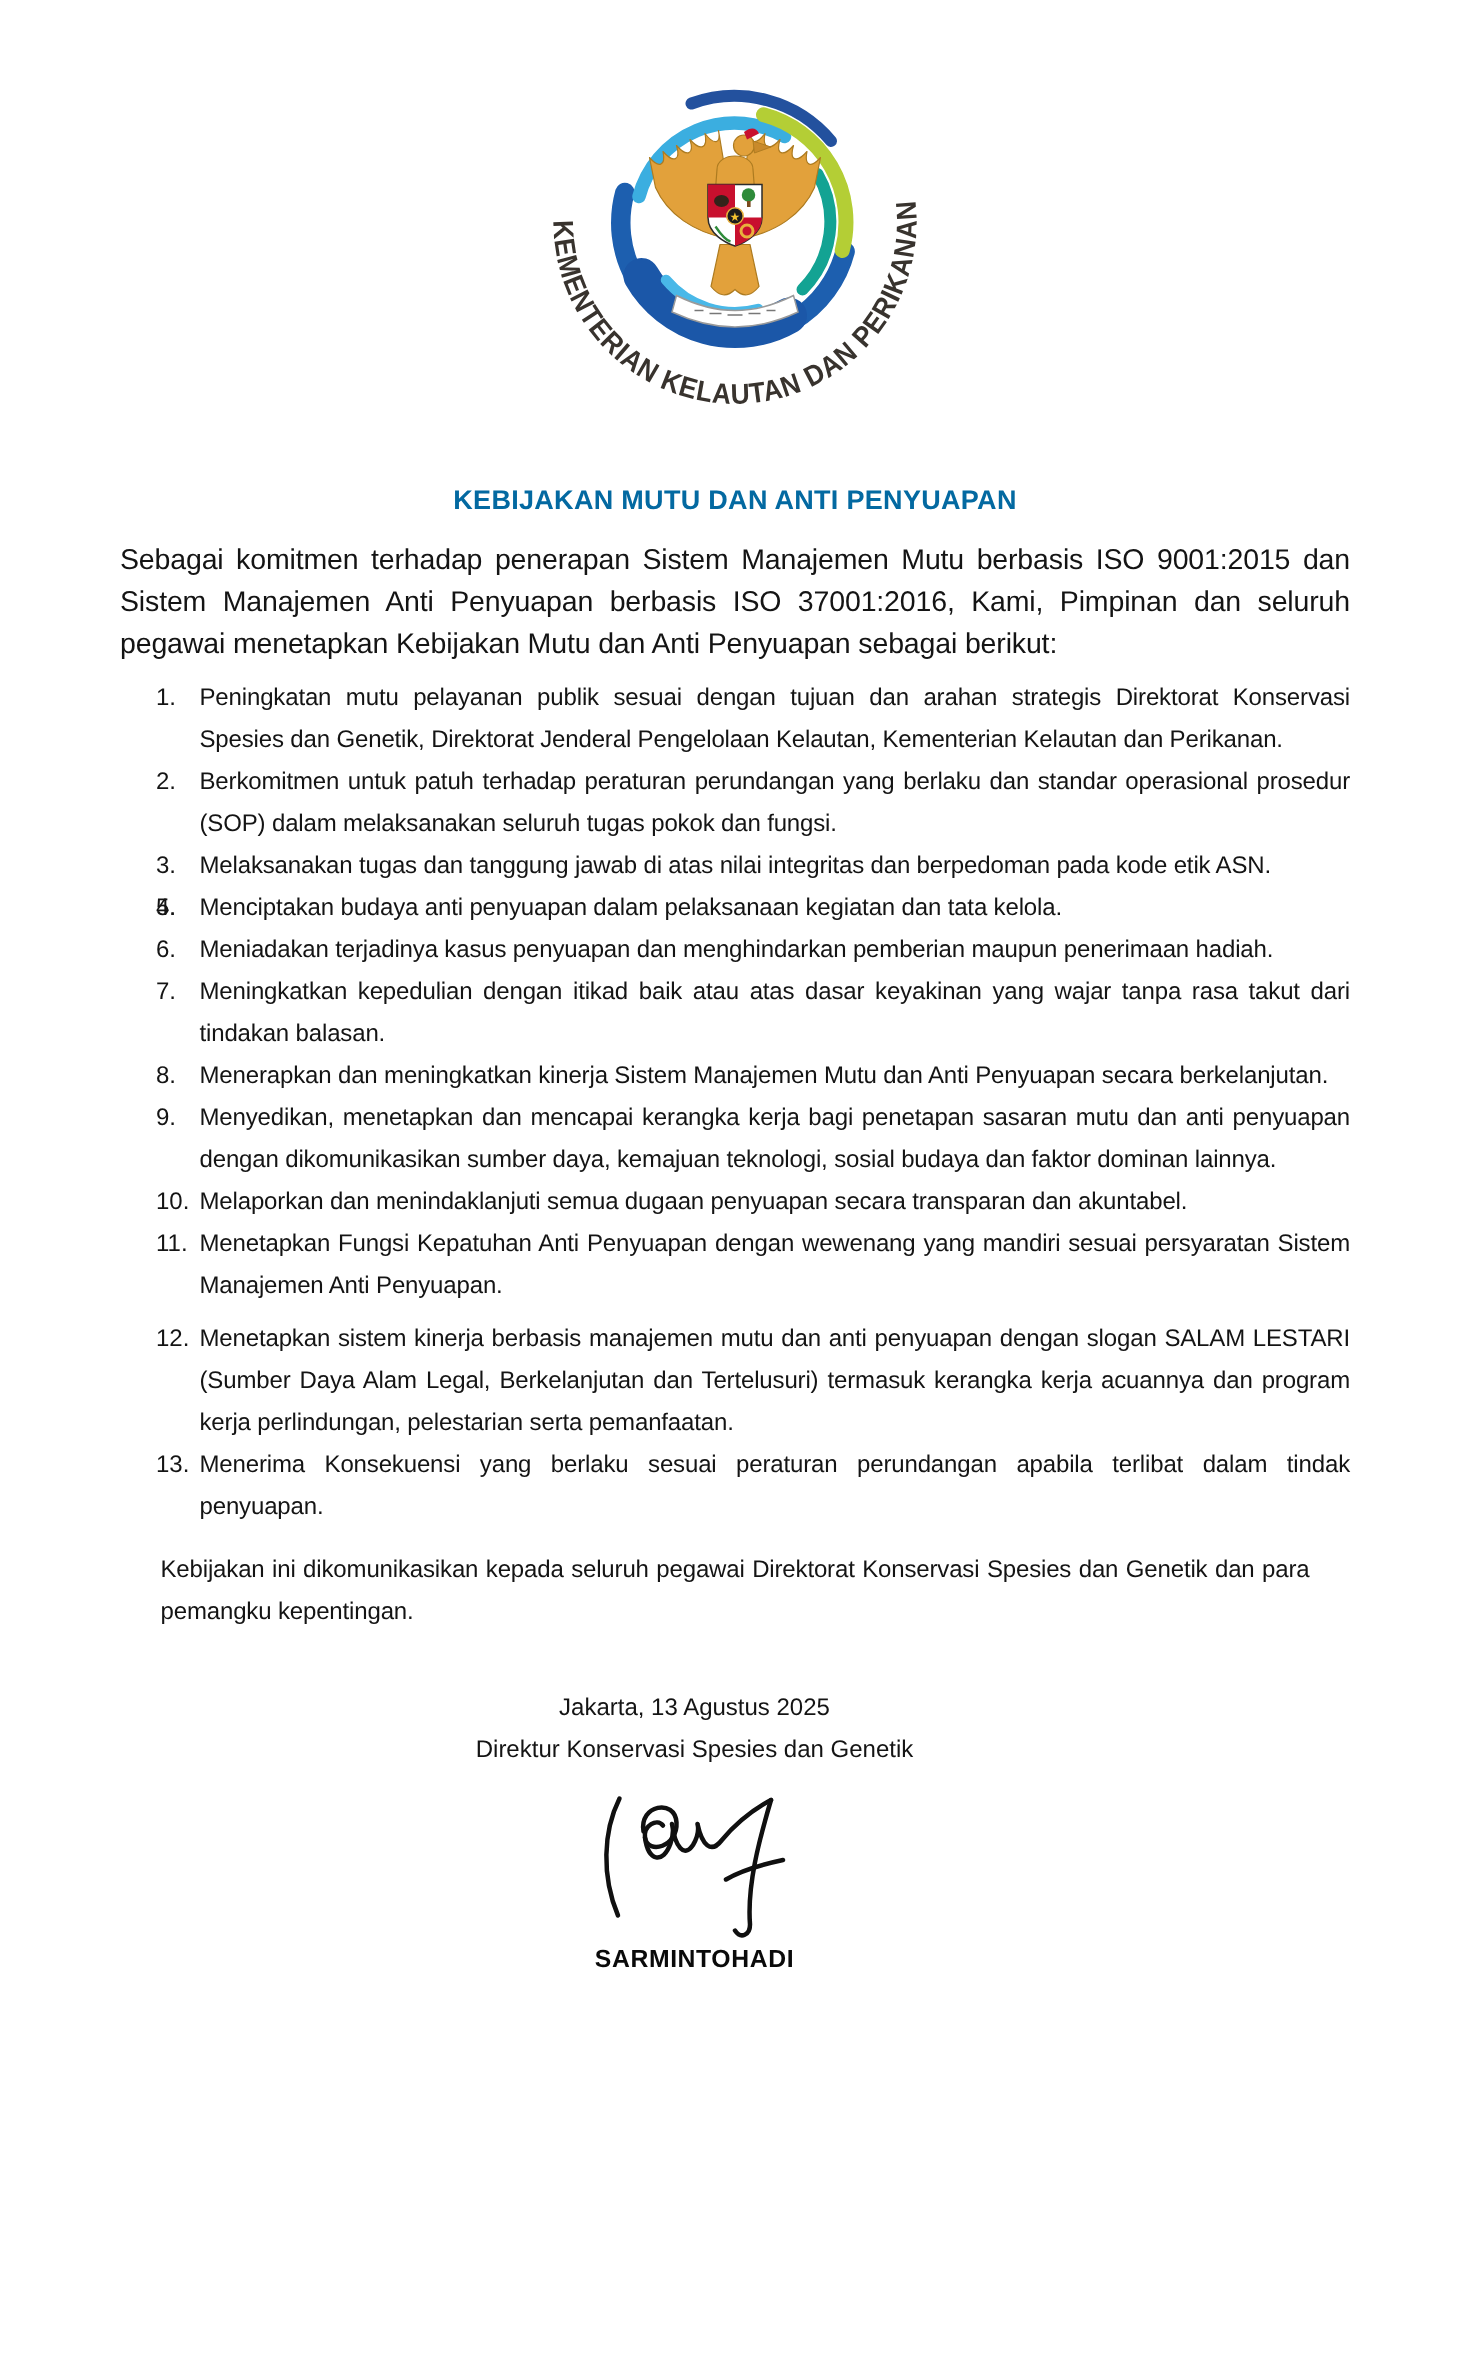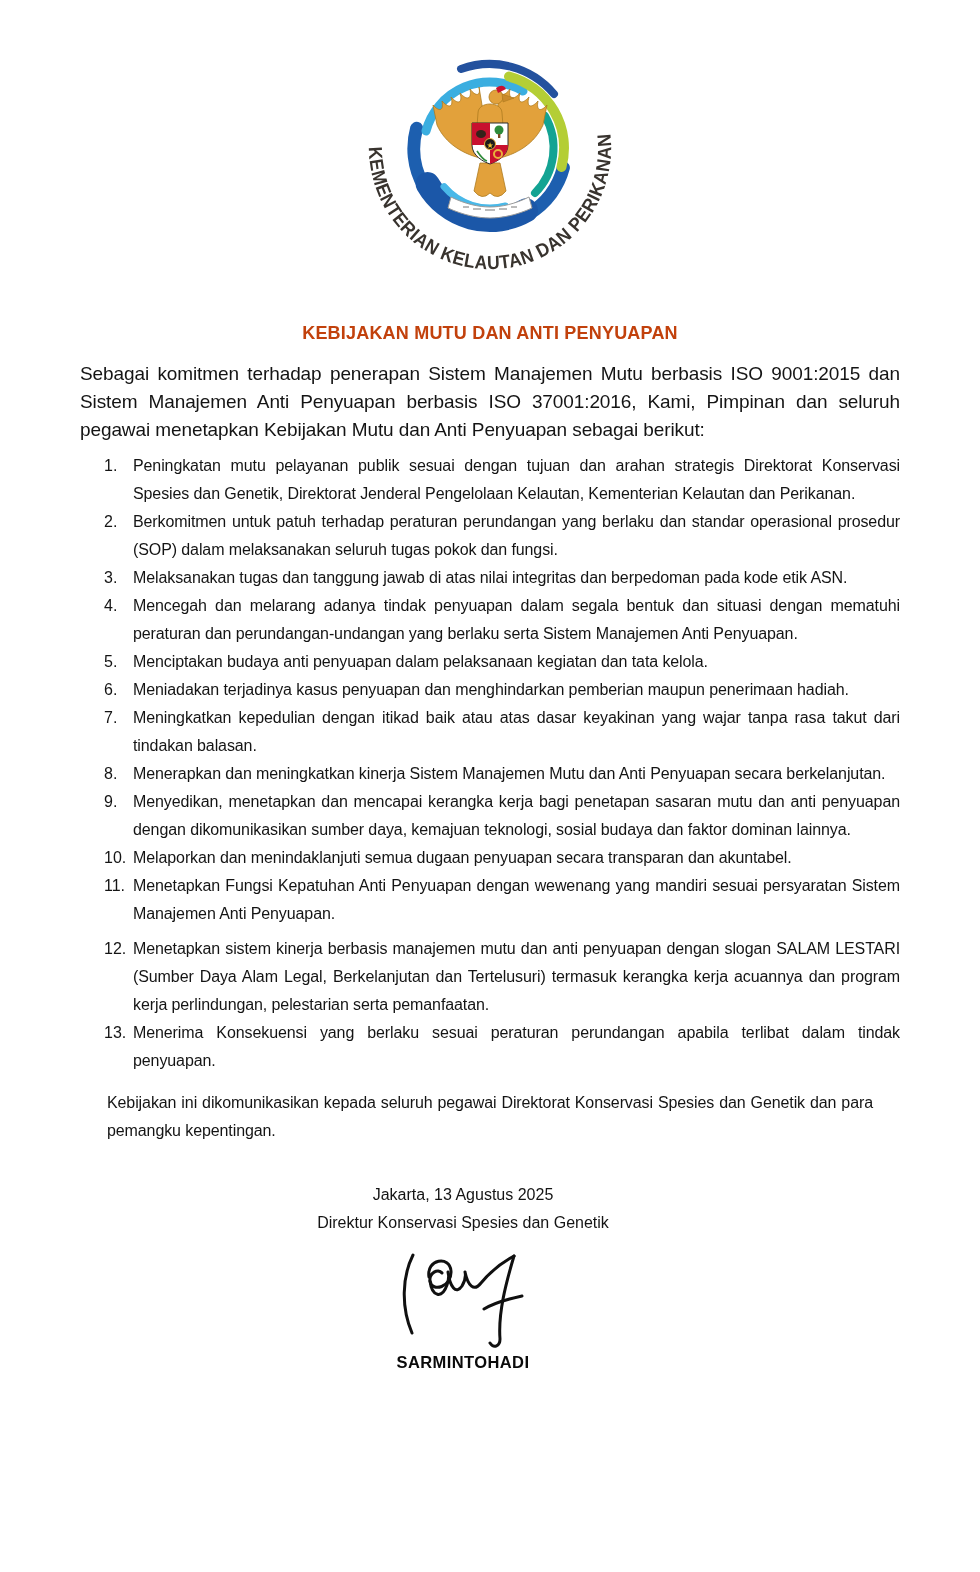--- a/index.html
+++ b/index.html
@@ -7,21 +7,21 @@
   .page {
     position:relative;
     width:980px; height:1572px;
     margin:0 auto;
     background:#ffffff;
     color:#141414;
     font-family:"Liberation Sans","DejaVu Sans",sans-serif;
     overflow:hidden;
   }
   .logo-wrap { width:330px; height:250px; margin:27px auto 0; }
-  .doc-title { margin-top:36px; text-align:center; font-size:18px; font-weight:700; line-height:40px; letter-spacing:0.2px; color:#c2410c; }
+  .doc-title { margin-top:36px; text-align:center; font-size:18px; font-weight:700; line-height:40px; letter-spacing:0.2px; color:#0369a1; }
   .intro { margin:7px 80px 0; font-size:19px; line-height:28px; text-align:justify; letter-spacing:-0.1px; }
   .policy-list { margin:8px 80px 0; font-size:16px; line-height:28px; }
   .policy-item { position:relative; padding-left:53px; text-align:justify; letter-spacing:-0.1px; }
   .policy-item .num { position:absolute; left:24px; top:0; letter-spacing:0; }
   .policy-item.gap-before { margin-top:7px; }
   .closing { margin:14px 107px 0; font-size:16px; line-height:28px; text-align:justify; letter-spacing:-0.1px; }
   .signoff { margin-top:36px; text-align:center; transform:translateX(-27px); }
   .signoff .line { font-size:16px; line-height:28px; }
   .sig-svg { display:block; margin:6px auto 0; }
   .signatory-name { font-size:16.5px; font-weight:700; line-height:22px; letter-spacing:0.4px; color:#0a0a0a; }
@@ -86,21 +86,21 @@
   <div class="doc-title">
     <div>KEBIJAKAN MUTU DAN ANTI PENYUAPAN</div>
   </div>
 
   <p class="intro">Sebagai komitmen terhadap penerapan Sistem Manajemen Mutu berbasis ISO 9001:2015 dan Sistem Manajemen Anti Penyuapan berbasis ISO 37001:2016, Kami, Pimpinan dan seluruh pegawai menetapkan Kebijakan Mutu dan Anti Penyuapan sebagai berikut:</p>
 
   <div class="policy-list">
     <div class="policy-item"><span class="num">1.</span><span class="txt">Peningkatan mutu pelayanan publik sesuai dengan tujuan dan arahan strategis Direktorat Konservasi Spesies dan Genetik, Direktorat Jenderal Pengelolaan Kelautan, Kementerian Kelautan dan Perikanan.</span></div>
     <div class="policy-item"><span class="num">2.</span><span class="txt">Berkomitmen untuk patuh terhadap peraturan perundangan yang berlaku dan standar operasional prosedur (SOP) dalam melaksanakan seluruh tugas pokok dan fungsi.</span></div>
     <div class="policy-item"><span class="num">3.</span><span class="txt">Melaksanakan tugas dan tanggung jawab di atas nilai integritas dan berpedoman pada kode etik ASN.</span></div>
-    <div class="policy-item"><span class="num">4.</span><span class="txt">Mencegah dan melarang adanya tindak penyuapan dalam segala bentuk dan situasi dengan mematuhi peraturan dan perundangan-undangan yang berlaku serta Sistem Manajemen Anti Penyuapan.</span></div>
+    <div class="policy-item"><span class="num">4.</span></div>
     <div class="policy-item"><span class="num">5.</span><span class="txt">Menciptakan budaya anti penyuapan dalam pelaksanaan kegiatan dan tata kelola.</span></div>
     <div class="policy-item"><span class="num">6.</span><span class="txt">Meniadakan terjadinya kasus penyuapan dan menghindarkan pemberian maupun penerimaan hadiah.</span></div>
     <div class="policy-item"><span class="num">7.</span><span class="txt">Meningkatkan kepedulian dengan itikad baik atau atas dasar keyakinan yang wajar tanpa rasa takut dari tindakan balasan.</span></div>
     <div class="policy-item"><span class="num">8.</span><span class="txt">Menerapkan dan meningkatkan kinerja Sistem Manajemen Mutu dan Anti Penyuapan secara berkelanjutan.</span></div>
     <div class="policy-item"><span class="num">9.</span><span class="txt">Menyedikan, menetapkan dan mencapai kerangka kerja bagi penetapan sasaran mutu dan anti penyuapan dengan dikomunikasikan sumber daya, kemajuan teknologi, sosial budaya dan faktor dominan lainnya.</span></div>
     <div class="policy-item"><span class="num">10.</span><span class="txt">Melaporkan dan menindaklanjuti semua dugaan penyuapan secara transparan dan akuntabel.</span></div>
     <div class="policy-item"><span class="num">11.</span><span class="txt">Menetapkan Fungsi Kepatuhan Anti Penyuapan dengan wewenang yang mandiri sesuai persyaratan Sistem Manajemen Anti Penyuapan.</span></div>
     <div class="policy-item gap-before"><span class="num">12.</span><span class="txt">Menetapkan sistem kinerja berbasis manajemen mutu dan anti penyuapan dengan slogan SALAM LESTARI (Sumber Daya Alam Legal, Berkelanjutan dan Tertelusuri) termasuk kerangka kerja acuannya dan program kerja perlindungan, pelestarian serta pemanfaatan.</span></div>
     <div class="policy-item"><span class="num">13.</span><span class="txt">Menerima Konsekuensi yang berlaku sesuai peraturan perundangan apabila terlibat dalam tindak penyuapan.</span></div>
   </div>

